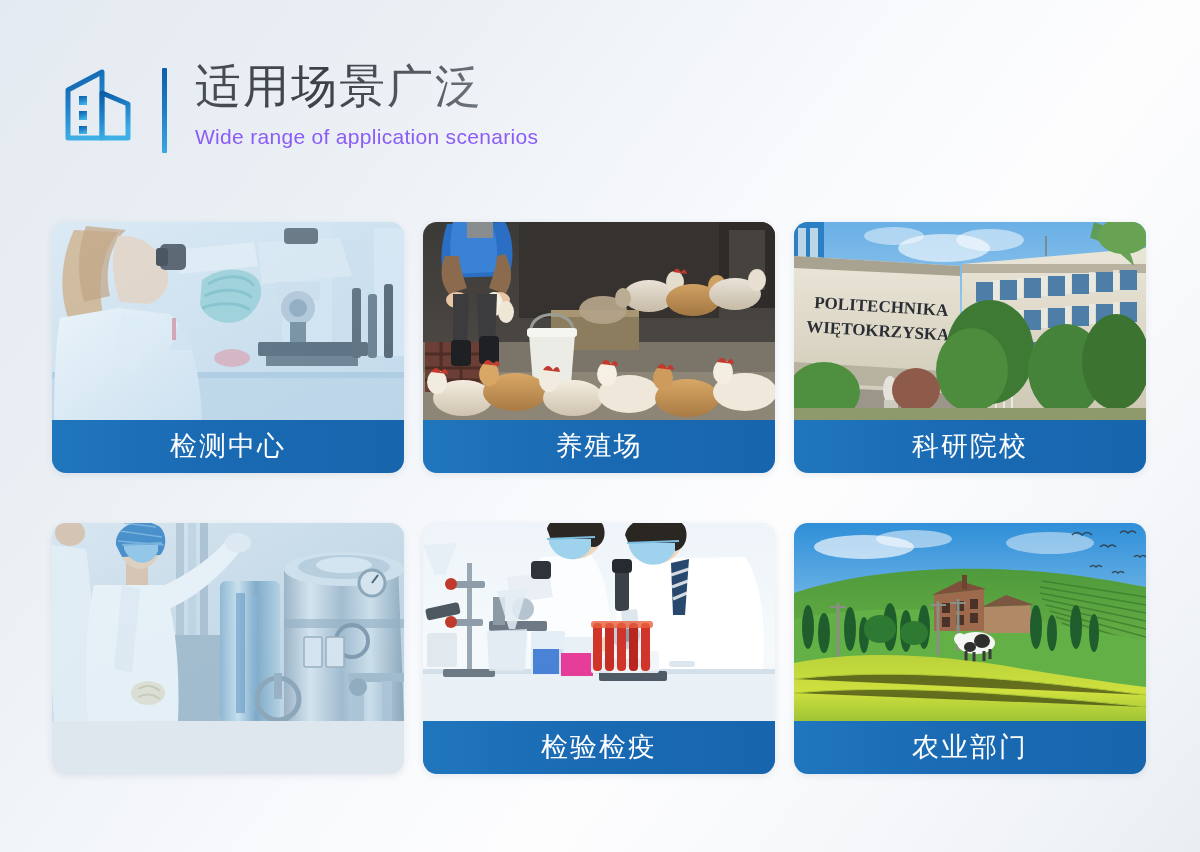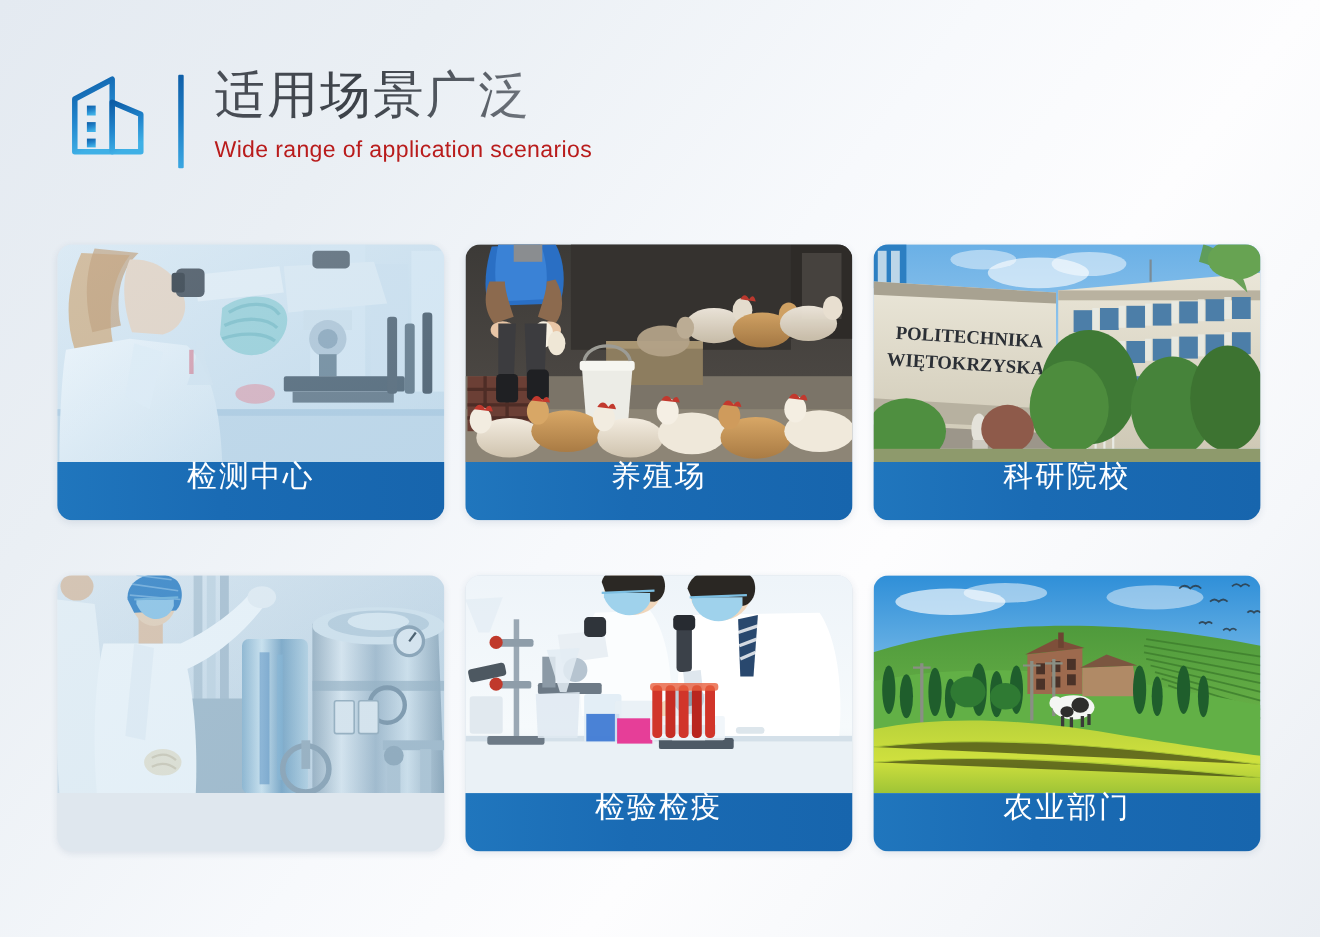--- a/index.html
+++ b/index.html
@@ -50,21 +50,21 @@
     background-clip: text;
     color: transparent;
     -webkit-text-fill-color: transparent;
     text-shadow: none;
     white-space: nowrap;
   }
   .title-en {
     margin-top: 9px;
     font-size: 21px;
     font-weight: 400;
-    color: #b91c1c;
+    color: #8b5cf6;
     letter-spacing: 0.3px;
     white-space: nowrap;
     text-align: right;
   }
 
   
   .grid {
     position: absolute;
     left: 52px;
     top: 222px;
@@ -90,20 +90,21 @@
     overflow: hidden;
   }
   .card-photo svg { display:block; width:100%; height:100%; }
 
   .card-caption {
     position: absolute;
     left: 0; right: 0; bottom: 0;
     height: 53px;
     background: linear-gradient(90deg, #2076bd 0%, #1a6bb4 42%, #1765ad 100%);
     display: flex;
+    align-items: center;
     justify-content: center;
   }
   .card-caption span {
     color: #ffffff;
     font-size: 27px;
     letter-spacing: 2px;
     font-weight: 400;
     line-height: 1;
   }
 </style>

